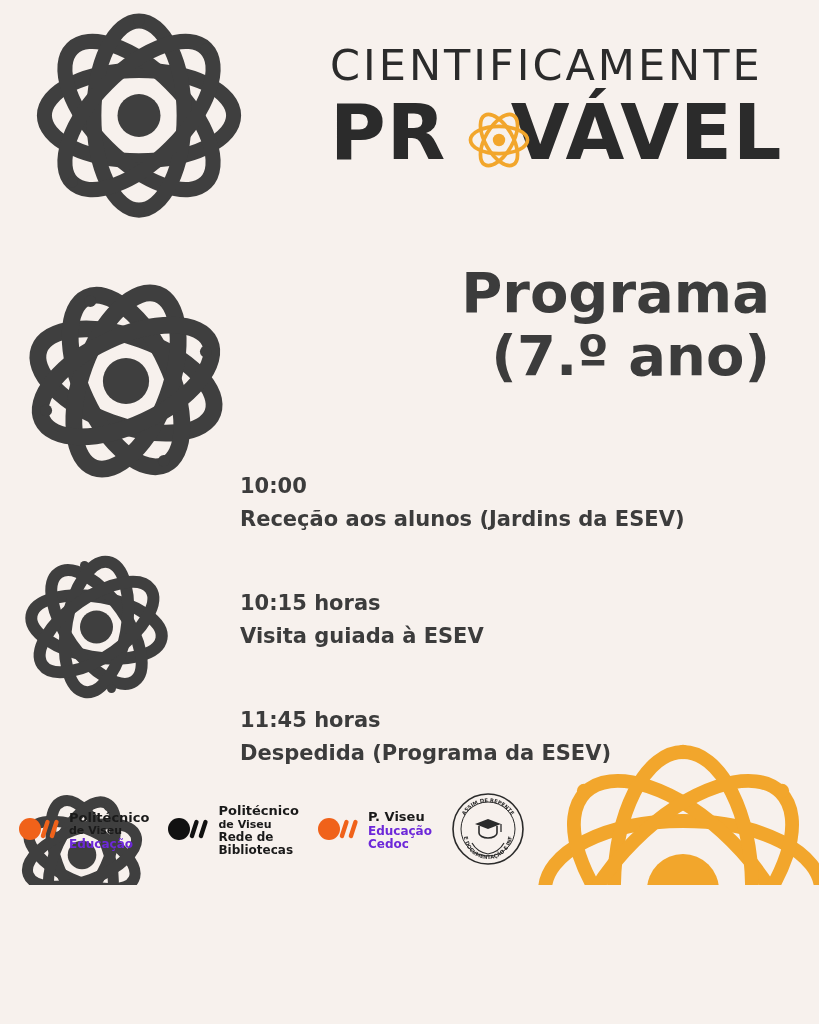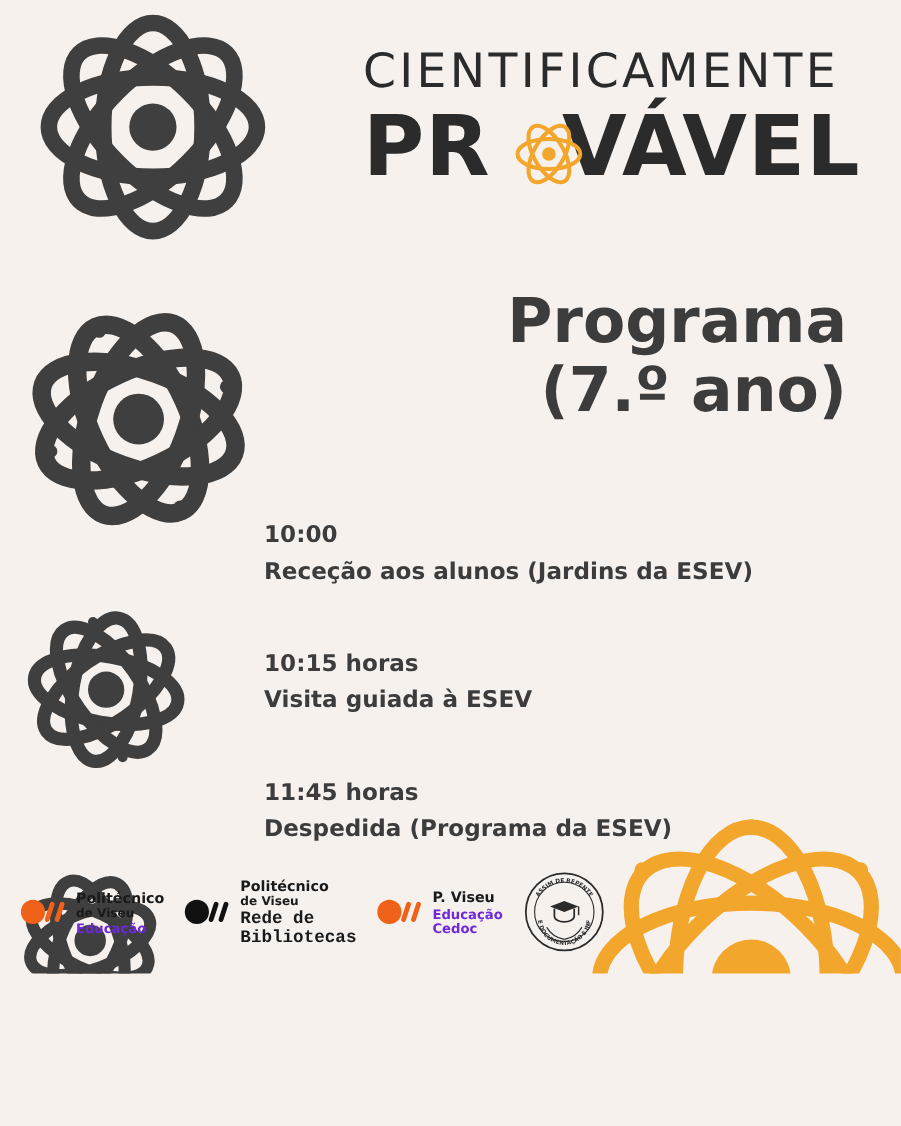--- a/index.html
+++ b/index.html
@@ -128,25 +128,24 @@
     color: #1a1a1a;
     white-space: nowrap;
   }
   .flogo-text .t3 {
     font-size: 12px;
     font-weight: 700;
     color: #6d28d9;
     white-space: nowrap;
   }
   .flogo-text .t3b {
-    font-size: 16px;
+    font-size: 12px;
     font-weight: 700;
     color: #1a1a1a;
     white-space: nowrap;
-    font-family: Liberation Mono, monospace;
   }
   .seal-text {
     font-size: 5.2px;
     font-weight: 700;
     fill: #2b2b2b;
   }
 </style>
 </head>
 <body>
 

